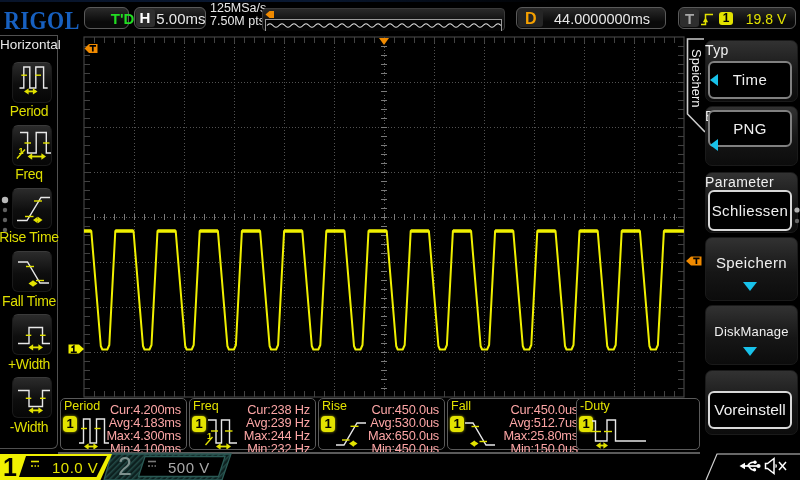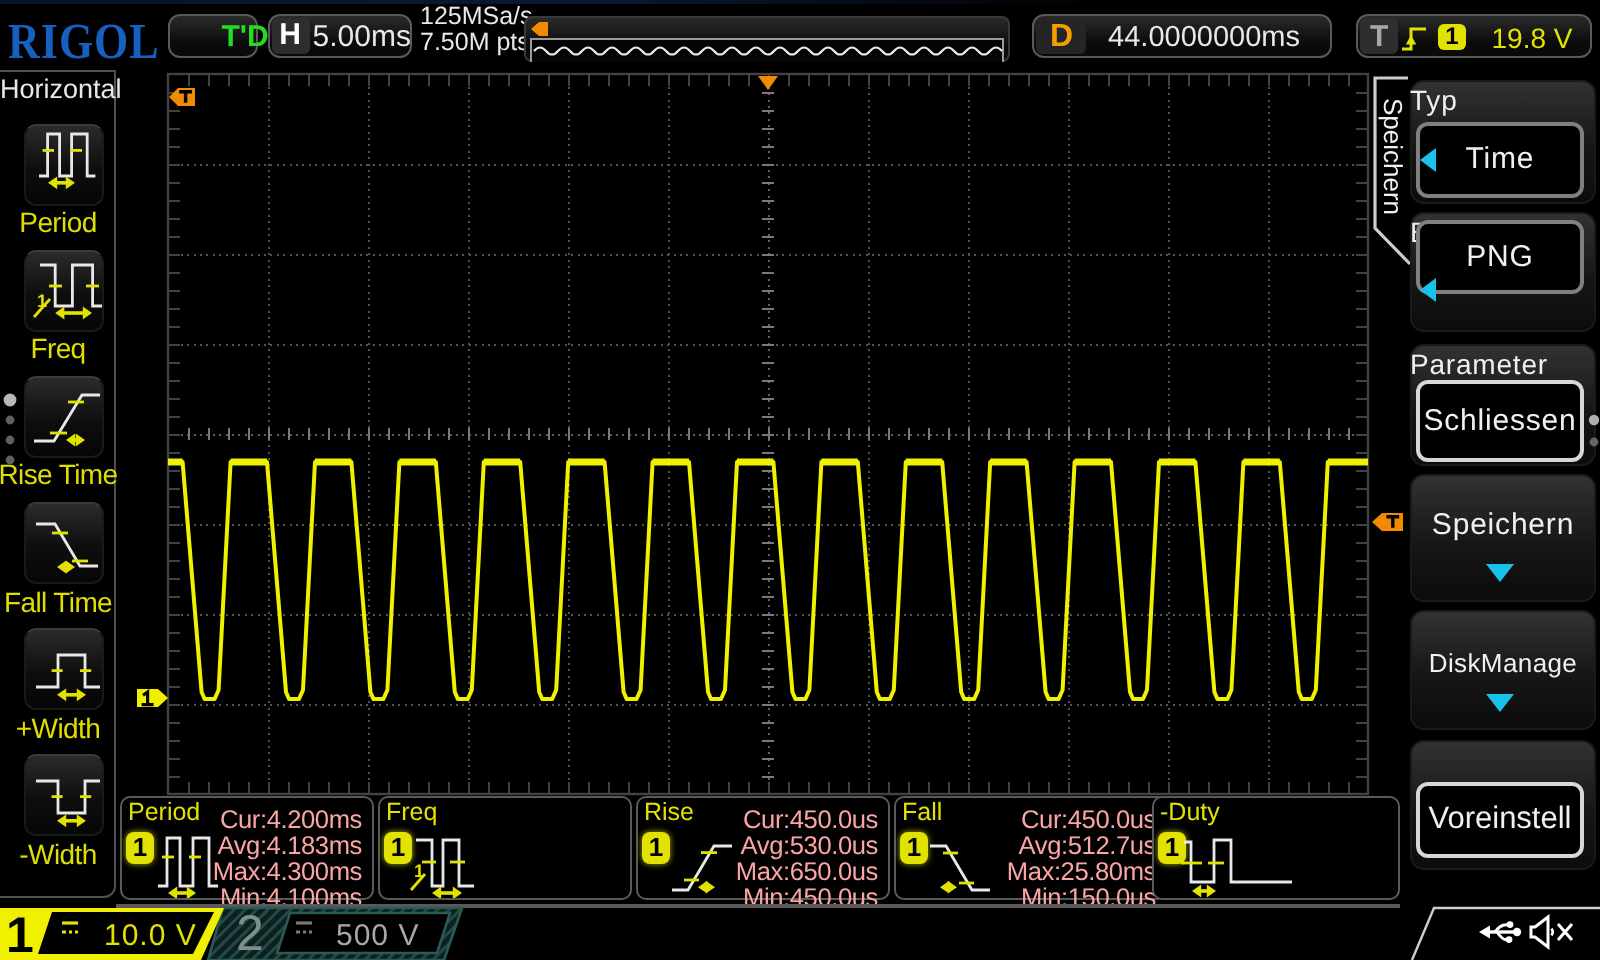--- a/index.html
+++ b/index.html
@@ -547,20 +547,24 @@
   <svg class="abs" style="left:14px;top:14px;" width="40" height="36" viewBox="0 0 40 36" id="mi-freq">
         <path d="M4,7 H12 V30 H17.5 V7 H25.5 V30 H33" stroke="#e8e8e8" stroke-width="1.4" fill="none"></path>
  <path d="M7,18 H14" stroke="#e2e200" stroke-width="1.4" fill="none"></path>
         <path d="M21,18 H28.5" stroke="#e2e200" stroke-width="1.4" fill="none"></path>
  <text x="3" y="25.5" font-size="9" font-weight="bold" fill="#e2e200">1</text>
  <path d="M1.5,32 L8.5,24" stroke="#e2e200" stroke-width="1.4" fill="none"></path>
         <path d="M14,33.5 H25" stroke="#e2e200" stroke-width="1.8" fill="none"></path>
         <polygon points="12,33.5 16.6,30.3 16.6,36.7" fill="#e2e200" stroke="none"></polygon>
         <polygon points="27,33.5 22.4,30.3 22.4,36.7" fill="#e2e200" stroke="none"></polygon>
       </svg>
+  <div class="vals">Cur:238 Hz
+Avg:239 Hz
+Max:244 Hz
+Min:232 Hz</div>
     </div>
 <div class="mp" style="left:318px;width:127px;">
   <div class="t">Rise</div>
       <div class="b1">1</div>
   <svg class="abs" style="left:14px;top:14px;" width="40" height="36" viewBox="0 0 40 36" id="mi-rise">
         <path d="M3,32 H11 L24,10 H33" stroke="#e8e8e8" stroke-width="1.4" fill="none"></path>
  <path d="M17.5,13.3 H25.5" stroke="#e2e200" stroke-width="1.4" fill="none"></path>
         <path d="M9,27 H16.5" stroke="#e2e200" stroke-width="1.4" fill="none"></path>
         <path d="M18,30.6 H22.5" stroke="#e2e200" stroke-width="1.8" fill="none"></path>
         <polygon points="16,30.6 20.6,27.400000000000002 20.6,33.800000000000004" fill="#e2e200" stroke="none"></polygon>

